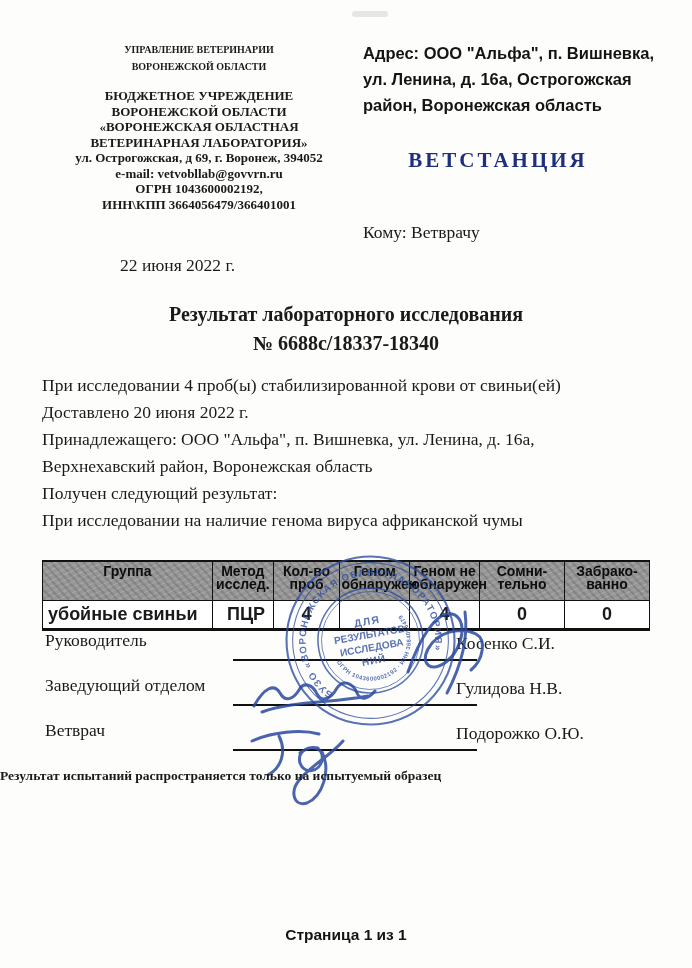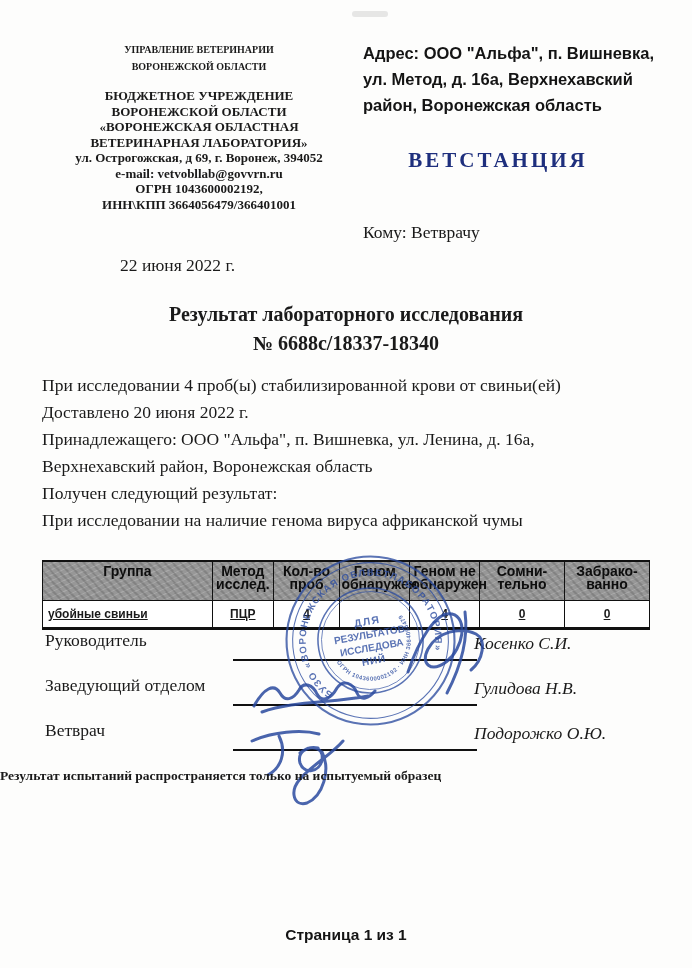--- a/index.html
+++ b/index.html
@@ -37,26 +37,26 @@
   table.results th{
     background-color:#979797;
     background-image:
       repeating-linear-gradient(48deg, rgba(0,0,0,.14) 0 2px, rgba(0,0,0,0) 2px 6px),
       repeating-linear-gradient(-25deg, rgba(255,255,255,.16) 0 1px, rgba(255,255,255,0) 1px 5px);
     color:#0d0d0d;font-weight:bold;font-size:14px;line-height:13px;
     border:1.5px solid #111;border-top:2px solid #111;
     padding:3px 1px 2px;vertical-align:top;white-space:pre-line;height:33px;}
   table.results td{
     border:1.5px solid #111;border-bottom:3px solid #111;
-    font-weight:bold;font-size:12px;padding:3px 14px;height:20px;
-    text-align:center;vertical-align:middle;background:#fff;text-decoration:underline;}
+    font-weight:bold;font-size:18px;padding:3px 14px;height:20px;
+    text-align:center;vertical-align:middle;background:#fff;}
   table.results td.lalign{text-align:left;padding-left:5px;}
   
   .sig-label{position:absolute;left:45px;font-size:17.5px;}
-  .sig-name{position:absolute;left:474px;font-size:17.5px;font-style:italic;}
+  .sig-name{position:absolute;left:456px;font-size:17.5px;}
   .sig-line{position:absolute;left:233px;width:244px;height:2px;background:#111;}
   
   .footer-note{position:absolute;left:0;top:768px;width:590px;text-align:left;
     font-weight:bold;font-size:13.5px;}
   .page-number{position:absolute;left:0;top:926px;width:692px;text-align:center;
     font-family:"Liberation Sans","DejaVu Sans",sans-serif;
     font-weight:bold;font-size:15.5px;color:#141414;}
   
   .stamp{position:absolute;left:283px;top:553px;width:175px;height:175px;opacity:.78;}
   .ink-overlay{position:absolute;left:0;top:0;width:692px;height:968px;pointer-events:none;}
@@ -79,21 +79,21 @@
     <div>ВЕТЕРИНАРНАЯ ЛАБОРАТОРИЯ»</div>
     <div>ул. Острогожская, д 69, г. Воронеж, 394052</div>
     <div>e-mail:  vetvobllab@govvrn.ru</div>
     <div>ОГРН 1043600002192,</div>
     <div>ИНН\КПП 3664056479/366401001</div>
   </div>
 
   <div class="recipient">
     <div class="addr">
       <div>Адрес: ООО "Альфа", п. Вишневка,</div>
-      <div>ул. Метод, д. 16а, Верхнехавский</div>
+      <div>ул. Ленина, д. 16а, Острогожская</div>
       <div>район, Воронежская область</div>
     </div>
     <div class="vetstation">ВЕТСТАНЦИЯ</div>
   </div>
   <div class="komu">Кому: Ветврачу</div>
 
   <div class="doc-date">22 июня 2022 г.</div>
   <div class="doc-title">
     <div>Результат лабораторного исследования</div>
     <div>№ 6688с/18337-18340</div>

